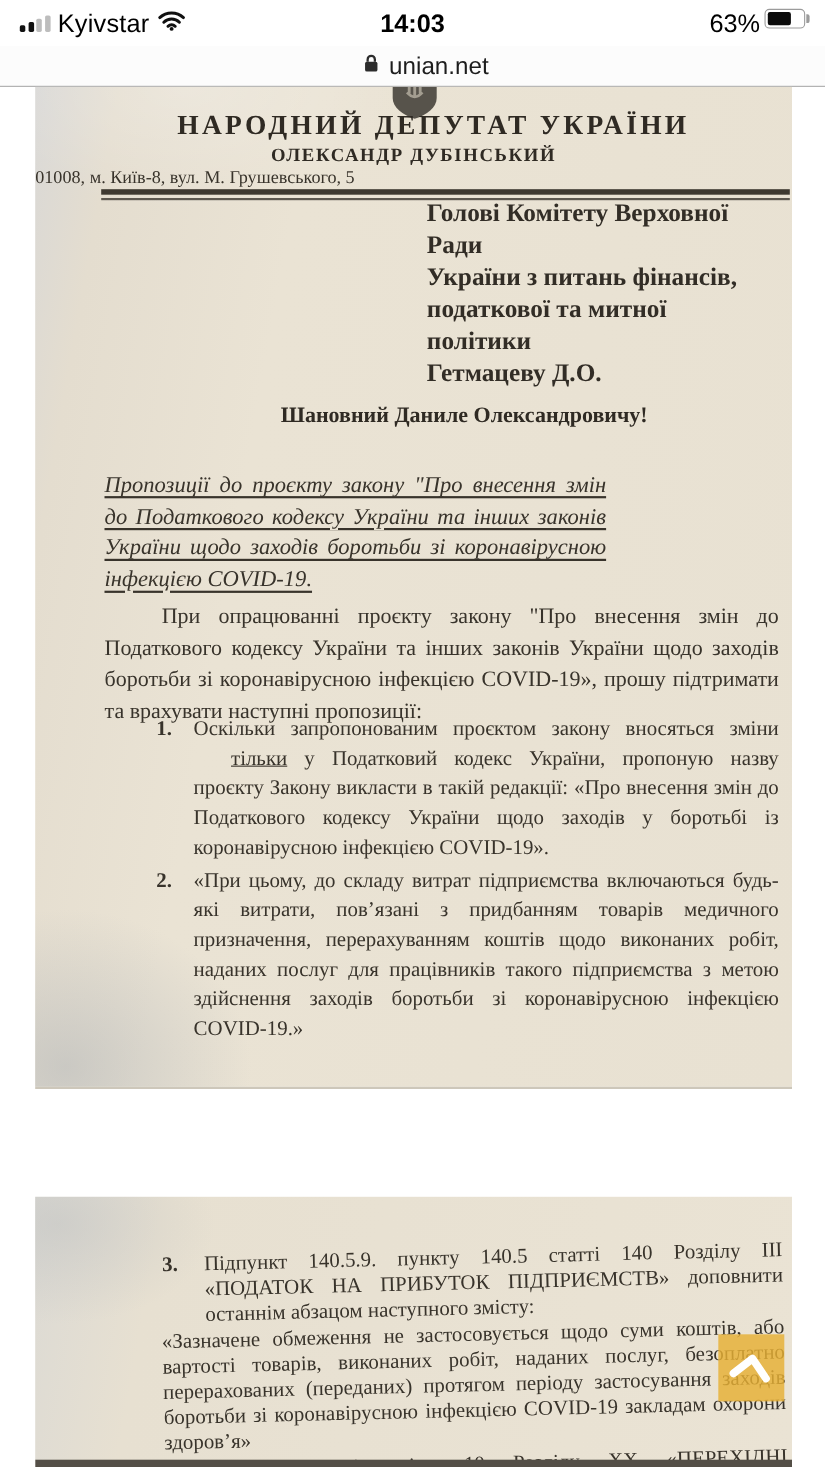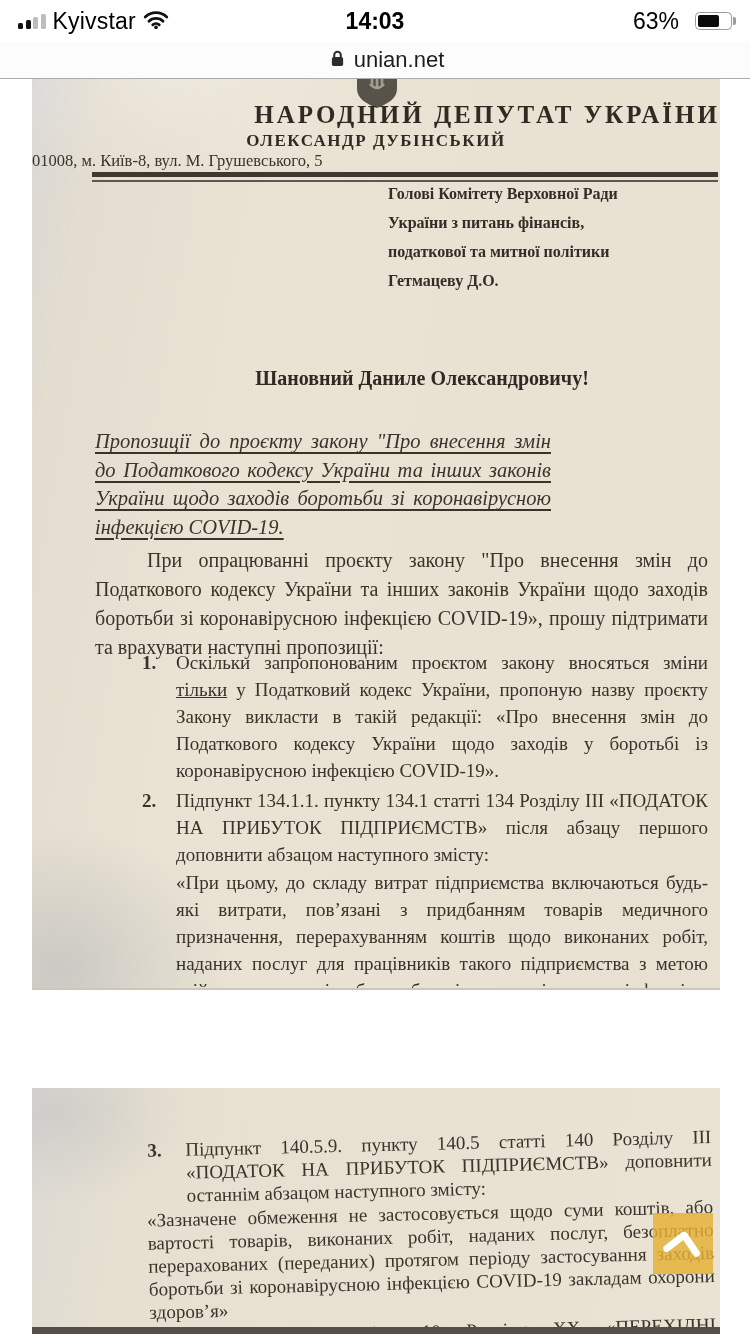--- a/index.html
+++ b/index.html
@@ -12,62 +12,62 @@
   .sb-left{display:flex;align-items:center;gap:7px;}
   .signal{display:flex;align-items:flex-end;gap:2.5px;height:16px;}
   .signal i{display:block;width:5px;border-radius:1.5px;background:#bdbdbd;}
   .signal i.on{background:#111;}
   .signal i:nth-child(1){height:6px;}
   .signal i:nth-child(2){height:9px;}
   .signal i:nth-child(3){height:12px;}
   .signal i:nth-child(4){height:15px;}
   .carrier{font-size:23px;letter-spacing:.2px;text-align:center;}
   .sb-time{position:absolute;left:50%;transform:translateX(-50%);font-size:23px;font-weight:bold;}
-  .sb-right{display:flex;align-items:center;gap:16px;}
+  .sb-right{display:flex;gap:4px;}
   .batt-pct{font-size:23px;}
   .battery{position:relative;width:35px;height:16px;border:1.5px solid #9b9b9b;border-radius:4.5px;}
   .battery .fill{position:absolute;left:2px;top:2px;bottom:2px;width:60%;background:#0b0b0b;border-radius:2px;}
   .battery .nub{position:absolute;right:-5px;top:4px;width:3px;height:8px;background:#9b9b9b;border-radius:0 2px 2px 0;}
 
   
   .url-bar{position:absolute;top:42px;left:0;right:0;height:36px;background:#fcfcfc;
            border-bottom:1px solid #ababab;display:flex;align-items:center;justify-content:center;gap:9px;padding-left:24px;}
   .url-text{font-size:22px;color:#1d1d1d;}
 
   
   .photo1{position:absolute;left:32px;top:79px;width:688px;height:911px;overflow:hidden;
           color:#38332b;font-family:"Liberation Serif","DejaVu Serif",serif;
           background:
             radial-gradient(260px 220px at 4% 98%, rgba(178,181,183,.55), rgba(178,181,183,0) 65%),
             radial-gradient(300px 160px at 20% 0%, rgba(255,255,255,.25), rgba(255,255,255,0) 70%),
             linear-gradient(100deg,#d9d8d6 0%,#e4ddcf 9%,#eae3d4 30%,#e8e1d2 100%);
           border-bottom:2px solid #cdc7ba;box-sizing:border-box;}
   .emblem{position:absolute;left:322px;top:-14px;}
-  .lh-title{position:absolute;top:22px;left:0;right:0;text-align:right;
+  .lh-title{position:absolute;top:22px;left:0;right:0;text-align:center;
             font-size:25px;font-weight:bold;letter-spacing:3px;color:#2f2a23;margin-left:36px;}
   .lh-name{position:absolute;top:52px;left:0;right:0;text-align:center;
            font-size:17px;font-weight:bold;letter-spacing:1.5px;color:#2f2a23;}
   .lh-addr{position:absolute;top:72px;left:0;right:0;font-size:16.5px;}
   .rule{position:absolute;top:93px;left:60px;right:2px;height:3px;
         border-top:5px solid #3e3930;border-bottom:2px solid #5d584f;}
   .meta-left{position:absolute;left:63px;top:106px;font-size:20px;font-weight:bold;
              line-height:31px;white-space:pre-line;color:#322d26;}
-  .meta-right{position:absolute;left:356px;top:100px;width:312px;font-size:16px;font-weight:bold;
+  .meta-right{position:absolute;left:356px;top:100px;width:312px;font-size:23px;font-weight:bold;
               line-height:29px;white-space:pre-line;color:#322d26;}
   .salutation{position:absolute;top:288px;left:0;right:0;text-align:center;padding-left:92px;
               box-sizing:border-box;font-size:20px;font-weight:bold;color:#2f2a23;}
   .subject{position:absolute;top:348px;left:63px;width:456px;font-style:italic;font-size:20.5px;
            line-height:28.5px;text-align:justify;text-decoration:underline;text-underline-offset:4px;}
   .intro-p{position:absolute;top:467px;left:63px;width:613px;font-size:20px;line-height:29px;
            text-align:justify;text-indent:52px;}
   .list1{position:absolute;top:570px;left:106px;width:570px;}
   .li{position:relative;padding-left:38px;font-size:19px;line-height:27px;text-align:justify;}
   .li + .li{margin-top:3px;}
   .li .num{position:absolute;left:4px;top:0;font-weight:bold;}
-  .uline{text-decoration:underline;}
+  .uline{text-decoration:underline;margin-left:34px;}
   .quote{margin-top:1px;}
 
   
   .caption{position:absolute;left:22px;top:1008px;font-size:25px;color:#151515;
            font-family:"Liberation Sans",sans-serif;}
 
   
   .photo2{position:absolute;left:32px;top:1088px;width:688px;height:246px;overflow:hidden;
           color:#38332b;font-family:"Liberation Serif","DejaVu Serif",serif;
           background:
@@ -151,21 +151,20 @@
     <div class="subject">Пропозиції до проєкту закону "Про внесення змін до Податкового кодексу України та інших законів України щодо заходів боротьби зі коронавірусною інфекцією COVID-19.</div>
     <div class="intro-p">При опрацюванні проєкту закону "Про внесення змін до Податкового кодексу України та інших законів України щодо заходів боротьби зі коронавірусною інфекцією COVID-19», прошу підтримати та врахувати наступні пропозиції:</div>
 
     <div class="list1">
       <div class="li">
         <span class="num">1.</span>
         <span>Оскільки запропонованим проєктом закону вносяться зміни </span><span class="uline">тільки</span><span> у Податковий кодекс України, пропоную назву проєкту Закону викласти в такій редакції: «Про внесення змін до Податкового кодексу України щодо заходів у боротьбі із коронавірусною інфекцією COVID-19».</span>
       </div>
       <div class="li">
         <span class="num">2.</span>
-        <div>Підпункт 134.1.1. пункту 134.1 статті 134 Розділу III «ПОДАТОК НА ПРИБУТОК ПІДПРИЄМСТВ» після абзацу першого доповнити абзацом наступного змісту:</div>
         <div class="quote">«При цьому, до складу витрат підприємства включаються будь-які витрати, пов’язані з придбанням товарів медичного призначення, перерахуванням коштів щодо виконаних робіт, наданих послуг для працівників такого підприємства з метою здійснення заходів боротьби зі коронавірусною інфекцією COVID-19.»</div>
       </div>
     </div>
   </div>
 
 
   <div class="photo2">
     <div class="photo2-content">
       <div class="list2">
         <div class="li">

